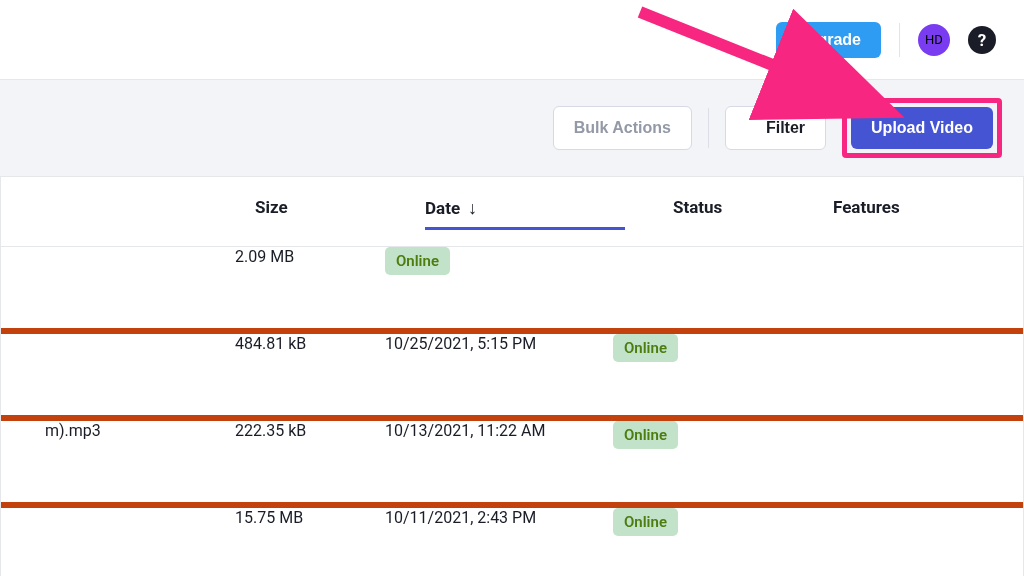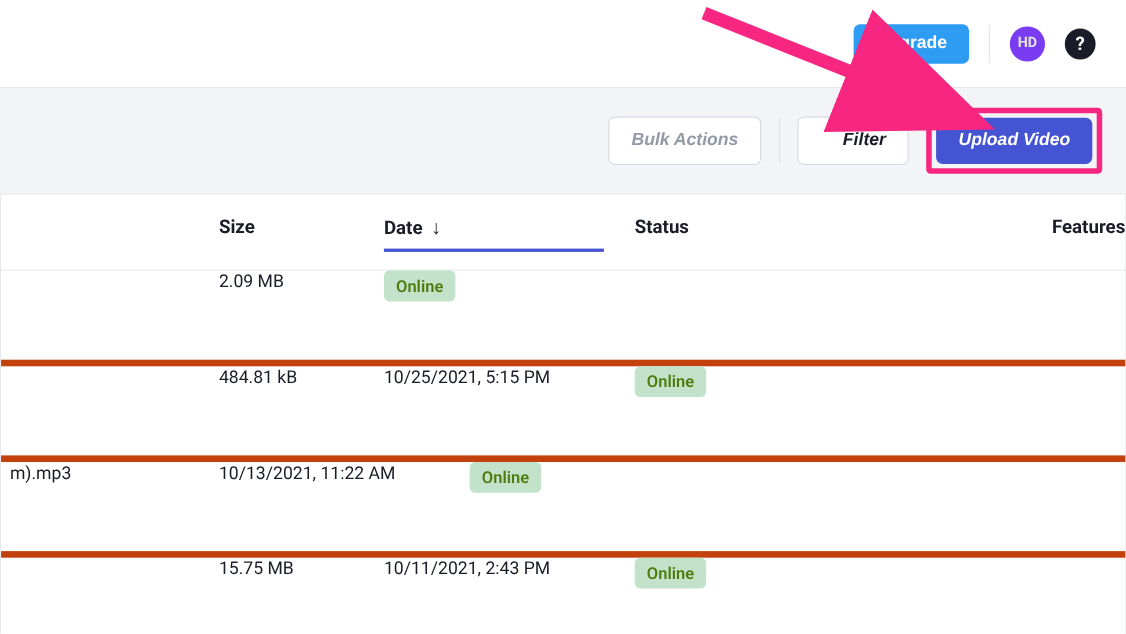--- a/index.html
+++ b/index.html
@@ -33,23 +33,23 @@
     .divider-v {
       width: 1px;
       height: 34px;
       background: #e0e3ea;
     }
     .avatar {
       width: 32px;
       height: 32px;
       border-radius: 50%;
       background: #7a3cf0;
-      color: #e5e5e5;
+      color: #000000;
       font-size: 13px;
-      font-weight: 700;
+      font-weight: 400;
       display: flex;
       align-items: center;
       justify-content: center;
       cursor: pointer;
     }
     .help-icon {
       width: 28px;
       height: 28px;
       border-radius: 50%;
       background: #1a1d27;
@@ -69,21 +69,20 @@
       justify-content: flex-end;
       align-items: center;
       gap: 16px;
     }
     .btn {
       padding: 12px 20px;
       border-radius: 6px;
       font-size: 16px;
       font-weight: 600;
       cursor: pointer;
-      font-style: italic;
     }
     .btn-bulk {
       background: #fff;
       border: 1px solid #d7dae2;
       color: #9399a6;
     }
     .btn-filter {
       background: #fff;
       border: 1px solid #d7dae2;
       color: #1a1d27;
@@ -106,32 +105,33 @@
     }
     .table-area {
       background: #fff;
       border-left: 1px solid #e5e7eb;
       border-right: 1px solid #e5e7eb;
     }
     .thead {
       display: flex;
       border-bottom: 1px solid #e5e7eb;
       padding: 20px 0 0 0;
+      gap: 20px;
     }
     .th {
       font-size: 17px;
       font-weight: 700;
       color: #1a1d27;
       padding-bottom: 18px;
     }
-    .col-name { width: 198px; padding-left: 8px; overflow: hidden; white-space: nowrap; }
+    .col-name { width: 198px; padding-left: 8px; overflow: hidden; white-space: nowrap; margin-left: 36px; }
     .col-size { width: 150px; }
     .col-date { width: 228px; position: relative; }
     .col-status { width: 140px; }
-    .col-features { flex: 1; text-align: right; }
+    .col-features { flex: 1; }
     .th-date {
       border-bottom: 3px solid #4454d3;
       display: inline-flex;
       align-items: center;
       gap: 8px;
       padding-bottom: 8px;
       margin-bottom: -2px;
       width: 200px;
     }
     .sort-arrow {
@@ -207,20 +207,21 @@
   <div class="tr">
     <div class="td col-name"></div>
     <div class="td col-size">484.81 kB</div>
     <div class="td col-date">10/25/2021, 5:15 PM</div>
     <div class="td col-status"><span class="badge">Online</span></div>
     <div class="td col-features"></div>
   </div>
 
   <div class="tr">
     <div class="td col-name">m).mp3</div>
+    <div class="td col-size">222.35 kB</div>
     <div class="td col-date">10/13/2021, 11:22 AM</div>
     <div class="td col-status"><span class="badge">Online</span></div>
     <div class="td col-features"></div>
   </div>
 
   <div class="tr">
     <div class="td col-name"></div>
     <div class="td col-size">15.75 MB</div>
     <div class="td col-date">10/11/2021, 2:43 PM</div>
     <div class="td col-status"><span class="badge">Online</span></div>

